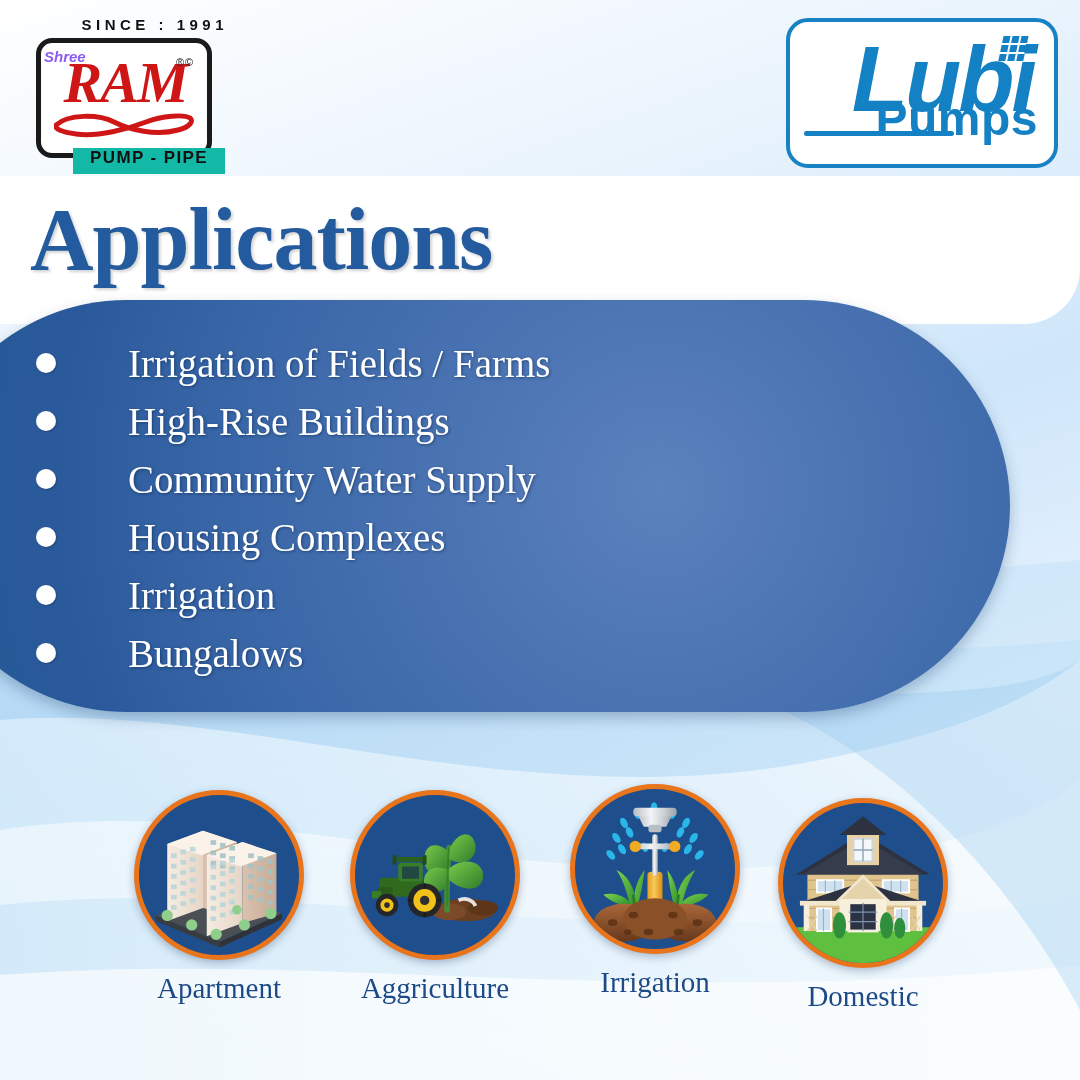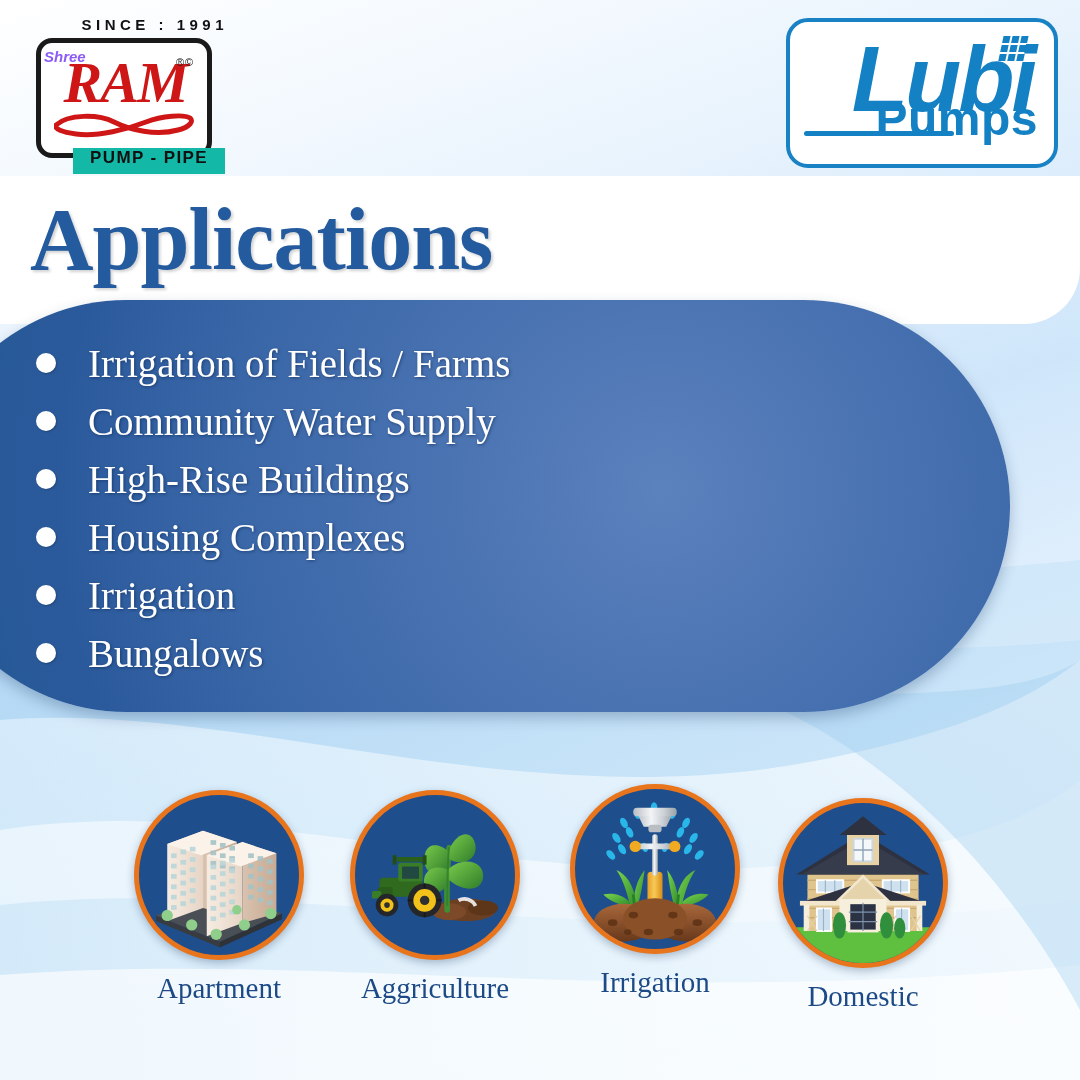--- a/index.html
+++ b/index.html
@@ -91,21 +91,21 @@
     position:absolute; left:-80px; top:300px; width:1090px; height:412px;
     border-radius:206px;
     background:
       radial-gradient(circle at 68% 46%, #5c82bd 0%, #4a73b2 28%, #3a67a8 55%, #2b5a9c 78%, #235791 100%);
     box-shadow:0 6px 14px rgba(20,50,95,0.28);
   }
   .bullets {
     position:absolute; left:28px; top:334px; width:720px;
   }
   .bullet-row {
-    display:flex; align-items:center; height:58px;
+    display:flex; align-items:center; height:58px;gap:40px;
   }
   .bullet-dot {
     width:20px; height:20px; border-radius:50%;
     background:#ffffff; flex:0 0 auto; margin-right:32px; margin-left:8px;
     box-shadow:1px 1px 2px rgba(0,0,0,0.22);
   }
   .bullet-text {
     font-family:"Liberation Serif", serif;
     font-size:39px; color:#ffffff; font-weight:400;
     text-shadow:1px 1px 3px rgba(10,35,75,0.55);
@@ -205,25 +205,25 @@
   <div class="page-title">Applications</div>
 
   <div class="blue-panel"></div>
   <div class="bullets">
     <div class="bullet-row">
       <span class="bullet-dot"></span>
       <span class="bullet-text">Irrigation of Fields / Farms</span>
     </div>
     <div class="bullet-row">
       <span class="bullet-dot"></span>
-      <span class="bullet-text">Community Water Supply</span>
+      <span class="bullet-text">High-Rise Buildings</span>
     </div>
     <div class="bullet-row">
       <span class="bullet-dot"></span>
-      <span class="bullet-text">High-Rise Buildings</span>
+      <span class="bullet-text">Community Water Supply</span>
     </div>
     <div class="bullet-row">
       <span class="bullet-dot"></span>
       <span class="bullet-text">Housing Complexes</span>
     </div>
     <div class="bullet-row">
       <span class="bullet-dot"></span>
       <span class="bullet-text">Irrigation</span>
     </div>
     <div class="bullet-row">

